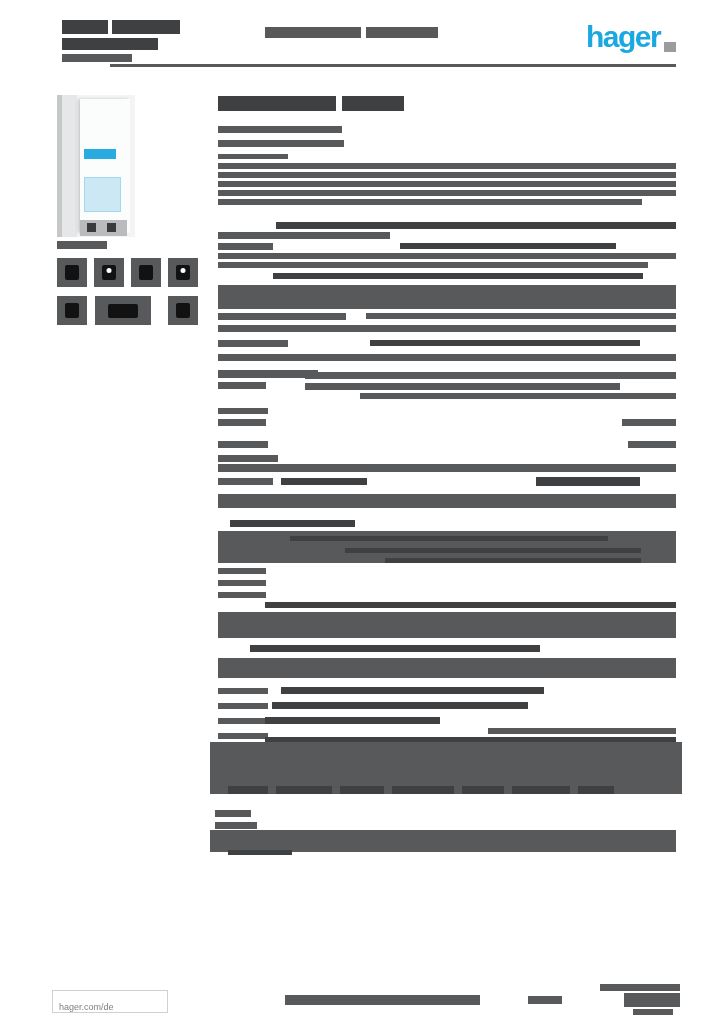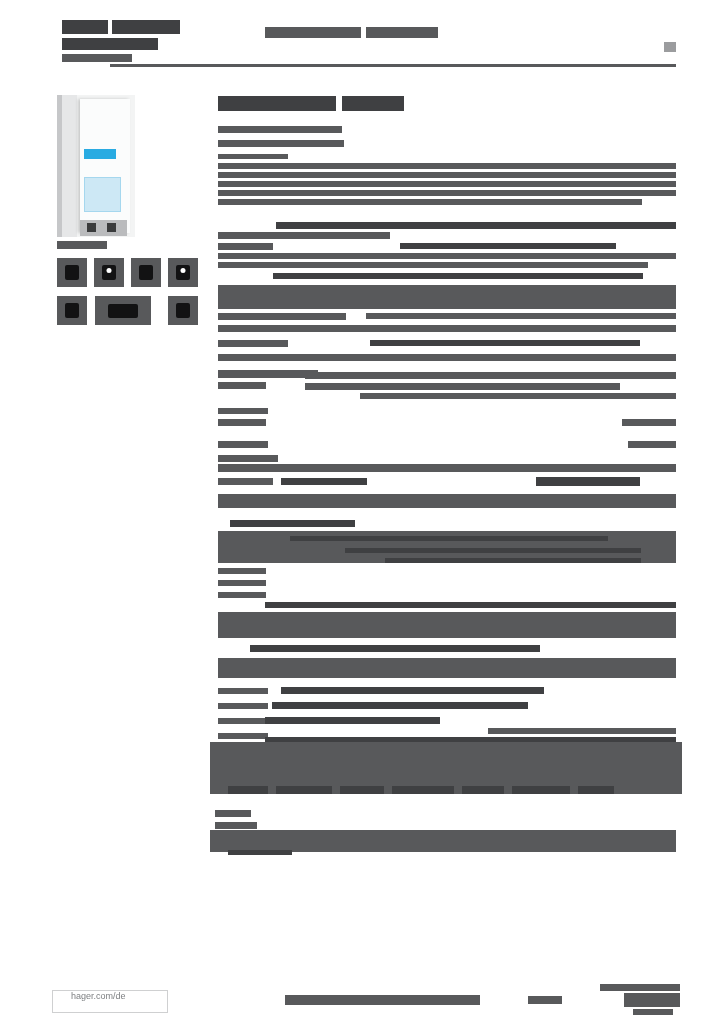--- a/index.html
+++ b/index.html
@@ -53,31 +53,32 @@
   .glyph{width:14px;height:15px;background:#121213;border-radius:2px;position:relative;}
   .glyph.dot::after{
     content:"";position:absolute;left:50%;top:3px;transform:translateX(-50%);
     width:5px;height:5px;border-radius:50%;background:#fff;
   }
   .glyph.wide{width:30px;height:14px;}
   
   .footer-box{
     position:absolute;left:52px;top:990px;width:116px;height:23px;
     background:#ffffff;border:1px solid #cfd0d1;box-sizing:border-box;
-    display:flex;align-items:flex-start;padding-left:18px;
+    display:flex;align-items:flex-end;padding-left:6px;
   }
   .footer-box a{
     color:#7e8083;font-size:9px;text-decoration:none;font-family:"Liberation Sans",sans-serif;
   }
 </style>
 </head>
 <body>
 
 <div class="page" id="page">
 
+  <div class="logo">hager</div>
 
   <div class="photo">
     <div class="photo-face"></div>
     <div class="photo-band"></div>
     <div class="photo-glass"></div>
     <div class="photo-base"></div>
   </div>
 
   <div id="icon-grid">
       <div class="icon" style="left: 57px; top: 258px; width: 30px; height: 29px;">

